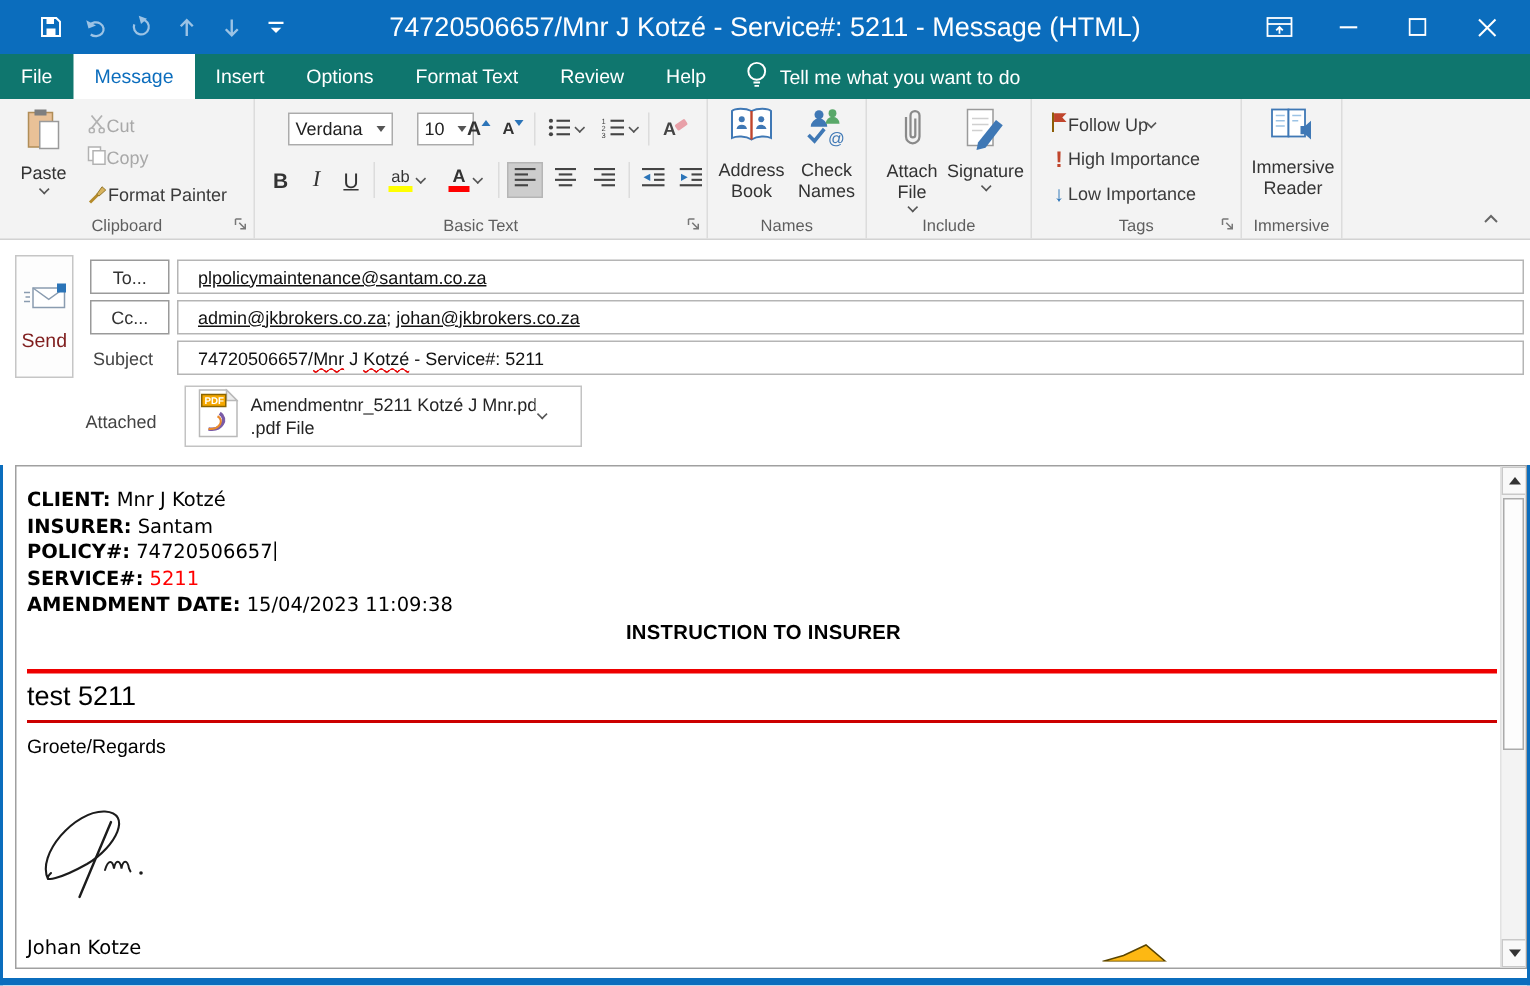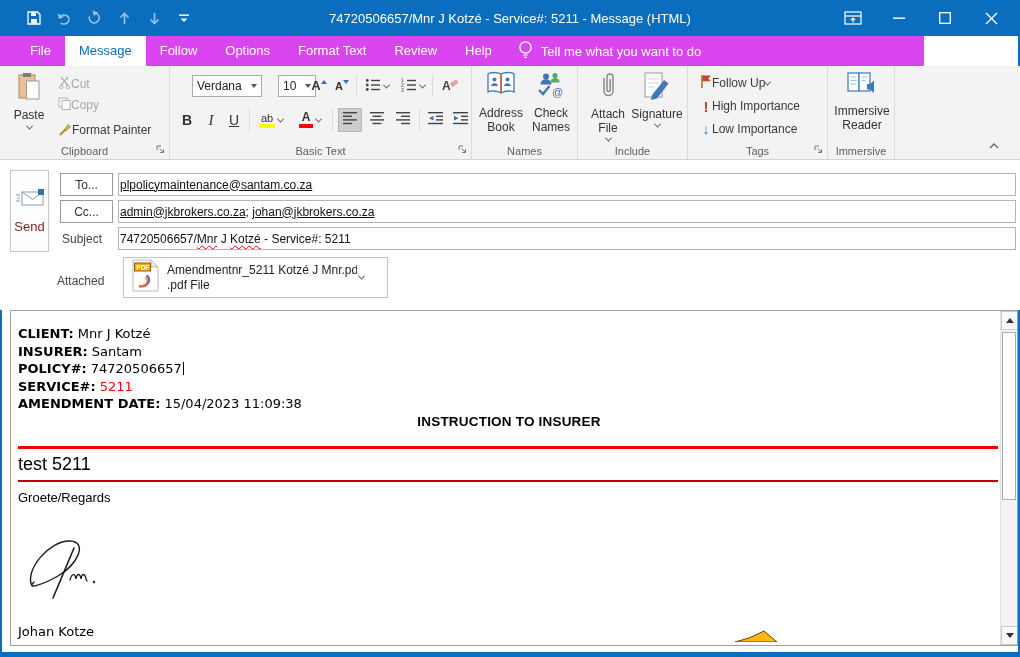--- a/index.html
+++ b/index.html
@@ -3,26 +3,26 @@
 <meta charset="utf-8">
 <style>
   * { margin:0; padding:0; box-sizing:border-box; }
   html,body { width:1020px; height:657px; font-family:"Liberation Sans", sans-serif; background:#fff; overflow:hidden; }
   .window { position:relative; width:1020px; height:657px; border-left:2px solid #0b6dbd; border-right:2px solid #0b6dbd; background:#fff; }
 
   
   .titlebar { position:absolute; left:-2px; top:0; width:1020px; height:36px; background:#0b6dbd; display:flex; align-items:center; }
   .qat { display:flex; align-items:center; gap:10px; padding-left:24px; }
   .qat .qbtn { width:20px; height:20px; display:flex; align-items:center; justify-content:center; }
-  .title-text { position:absolute; left:0; right:0; text-align:center; color:#fff; font-size:13px; pointer-events:none; }
+  .title-text { position:absolute; left:0; right:0; text-align:center; color:#fff; font-size:18px; pointer-events:none; }
   .winctl { position:absolute; right:10px; top:0; height:36px; display:flex; align-items:center; gap:8px; }
   .winctl .wbtn { width:38px; height:30px; display:flex; align-items:center; justify-content:center; }
 
   
-  .tabrow { position:absolute; left:-2px; top:36px; width:924px; height:30px; background:#d946ef; display:flex; align-items:flex-end;padding-left:16px; }
+  .tabrow { position:absolute; left:-2px; top:36px; width:1020px; height:30px; background:#0f766e; display:flex; align-items:flex-end; }
   .tab { height:30px; line-height:30px; padding:0 14px; color:#fff; font-size:13px; cursor:default; }
   .tab.active { background:#fff; color:#0b6dbd; }
   .tellme { display:flex; align-items:center; gap:8px; color:#fff; font-size:13px; height:30px; margin-left:12px;text-align:center; }
 
   
   .ribbon { position:absolute; left:-2px; top:66px; width:1020px; height:94px; background:#f3f3f3; border-bottom:1px solid #d2d2d2; font-size:12px; color:#3b3b3b; }
   .rgroup { position:absolute; top:0; height:93px; border-right:1px solid #dcdcdc; }
   .grouplabel { position:absolute; bottom:2px; left:0; width:100%; text-align:center; font-size:11px; color:#5e5e5e; }
   .launcher { position:absolute; right:3px; bottom:4px; width:11px; height:11px; display:flex; align-items:center; justify-content:center; }
   .chev { display:inline-block; width:5px; height:5px; border-right:1.2px solid #555; border-bottom:1.2px solid #555; transform:rotate(45deg) translate(-1px,-1px); }
@@ -35,21 +35,21 @@
   .rbtn.sel { background:#cdcdcd; border:1px solid #b5b5b5; }
   .fmtA { font-weight:bold; font-size:13px; color:#333; line-height:12px; }
   .tri-up-b { width:0;height:0;border-left:3px solid transparent;border-right:3px solid transparent;border-bottom:4px solid #2b74b8; }
   .tri-dn-b { width:0;height:0;border-left:3px solid transparent;border-right:3px solid transparent;border-top:4px solid #2b74b8; }
   .vsep { position:absolute; top:8px; width:1px; height:60px; background:#dcdcdc; }
 
   
   .compose { position:absolute; left:-2px; top:160px; width:1020px; height:150px; background:#fff; }
   .sendbtn { position:absolute; left:10px; top:10px; width:39px; height:82px; border:1px solid #c6c6c6; background:#fdfdfd; display:flex; flex-direction:column; align-items:center; justify-content:center; gap:8px; font-size:13px; color:#7f1d1d; }
   .hbtn { position:absolute; left:60px; width:53px; height:23px; border:1px solid #9a9a9a; background:#fff; font-size:12px; color:#333; display:flex; align-items:center; justify-content:center; }
-  .hfield { position:absolute; left:118px; right:4px; height:23px; border:1px solid #b5b5b5; background:#fff; font-size:12px; color:#111; display:flex; align-items:center; padding:0 1px; white-space:pre; }
+  .hfield { position:absolute; left:118px; right:4px; height:23px; border:1px solid #b5b5b5; background:#fff; font-size:12px; color:#111; display:flex; align-items:center; padding:0 13px; white-space:pre; }
   .hlabel { position:absolute; font-size:12px; color:#444; }
   .addr { text-decoration:underline; }
   .sp { text-decoration:underline wavy #e40000 1px; text-underline-offset:2px; }
   .attachchip { position:absolute; left:123px; top:97px; width:265px; height:41px; border:1px solid #c3c3c3; background:#fff; display:flex; align-items:center; }
   .attname { font-size:12px; color:#242424; line-height:15px; margin-left:8px; width:190px; }
   .attchev { margin-left:2px; }
 
   
   .bodyarea { position:absolute; left:8px; top:310px; width:1008px; height:336px; border:1px solid #a0a0a0; background:#fff; overflow:hidden; }
   .bodycontent { position:absolute; left:0; top:0; right:17px; bottom:0; padding:14px 0 0 7px; font-family:"DejaVu Sans", sans-serif; font-size:13px; line-height:17.5px; color:#000; }
@@ -145,21 +145,21 @@
         <svg width="13" height="13" viewBox="0 0 13 13">
             <path d="M1 1 L12 12 M12 1 L1 12" stroke="#fff" stroke-width="1.4"></path>
           </svg>
       </span>
     </div>
   </div>
 
   <div class="tabrow">
     <div class="tab">File</div>
     <div class="tab active">Message</div>
-    <div class="tab">Follow</div>
+    <div class="tab">Insert</div>
     <div class="tab">Options</div>
     <div class="tab">Format Text</div>
     <div class="tab">Review</div>
     <div class="tab">Help</div>
     <div class="tellme">
       <span class="ic">
         <svg width="15" height="20" viewBox="0 0 15 20">
             <circle cx="7.5" cy="7.5" r="5.6" fill="none" stroke="#fff" stroke-width="1.3"></circle>
             <path d="M5.3 15 h4.4 M6 17.3 h3" stroke="#fff" stroke-width="1.2"></path>
           </svg>

